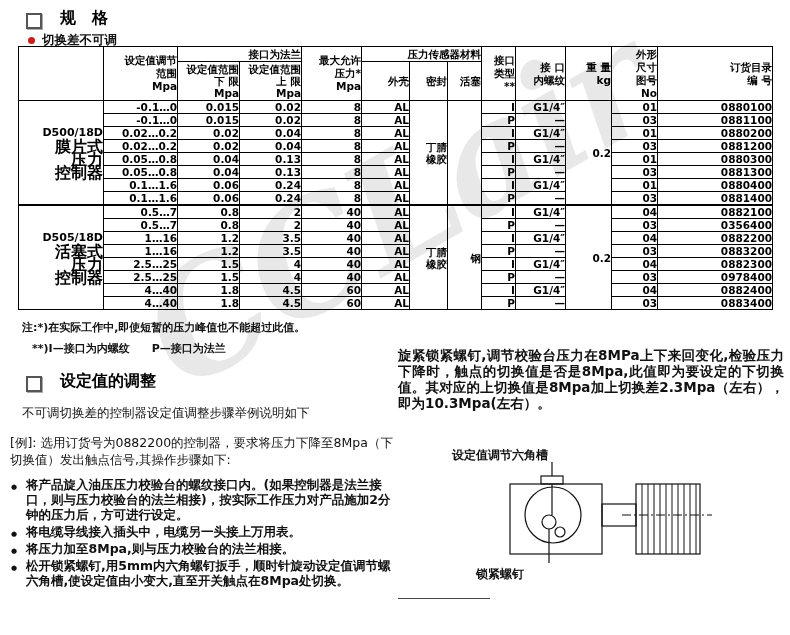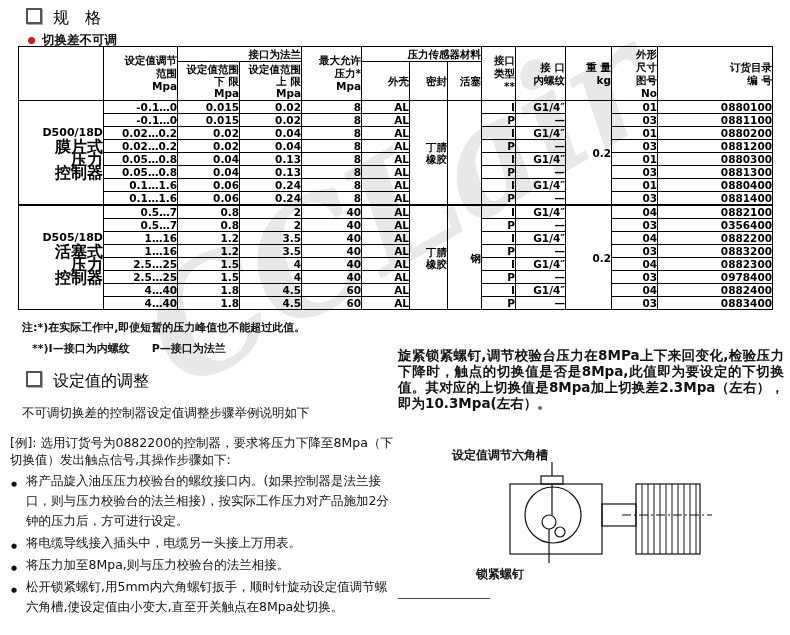--- a/index.html
+++ b/index.html
@@ -12,21 +12,21 @@
   .watermark{
     position:absolute;left:120px;top:120px;z-index:0;
     font-family:"DejaVu Serif","Liberation Serif",serif;
     font-size:150px;font-weight:bold;font-style:italic;
     color:#9a9a9a;opacity:.22;letter-spacing:-4px;
     transform:rotate(-30deg);transform-origin:center;white-space:nowrap;
     pointer-events:none;
   }
   .layer{position:absolute;z-index:1}
   
-  .sec-head{display:flex;align-items:flex-start;gap:11px;font-weight:normal;font-size:16px;color:#000}
+  .sec-head{display:flex;align-items:flex-end;gap:18px;font-weight:bold;font-size:16px;color:#000}
   .sq{width:12px;height:12px;border:2px solid #555;background:#fff;box-shadow:1px 1px 0 #aaa;flex:0 0 auto}
   .bullet-line{display:flex;align-items:center;gap:7px;font-size:12.5px;font-weight:bold}
   .red-dot{width:7px;height:7px;border-radius:50%;background:#c81e1e;flex:0 0 auto}
   
   table.spec{
     border-collapse:collapse;table-layout:fixed;width:754px;
     text-align:right;font-size:10.5px;font-weight:bold;color:#000;
     background:transparent;
   }
   table.spec th,table.spec td{
@@ -36,21 +36,21 @@
   table.spec thead tr.h1 th{height:14px;line-height:13px}
   table.spec thead tr.h2 th{height:38px}
   table.spec tbody td{height:12px;font-weight:bold}
   table.spec td.model-cell{vertical-align:middle}
   .model-code{font-weight:bold;font-size:11px;line-height:14px}
   .model-name{white-space:pre-line;font-size:16px;line-height:13px}
   
   .note{font-size:11px;font-weight:bold}
   
   .lead{font-size:12.5px;line-height:17.5px;font-weight:500}
-  ul.steps{list-style:none;margin:2px 0 0 0;padding:0;font-size:12.5px;line-height:20px;font-weight:400}
+  ul.steps{list-style:none;margin:8px 0 0 0;padding:0;font-size:12.5px;line-height:15px;font-weight:700}
   ul.steps li{position:relative;padding-left:16px;margin-bottom:2px}
   ul.steps li::before{content:"●";position:absolute;left:1px;top:3px;font-size:7px}
   .right-para{font-size:13.5px;line-height:15.9px;font-weight:bold;text-align:justify}
   .diag-label{position:absolute;font-size:12px;font-weight:bold;z-index:2}
   .divider{position:absolute;width:92px;border-top:1.5px solid #444;z-index:1}
   svg .ln{stroke:#111;stroke-width:1.2;fill:none}
   svg .rib{stroke:#111;stroke-width:1;fill:none}
 </style>
 </head>
 <body>

